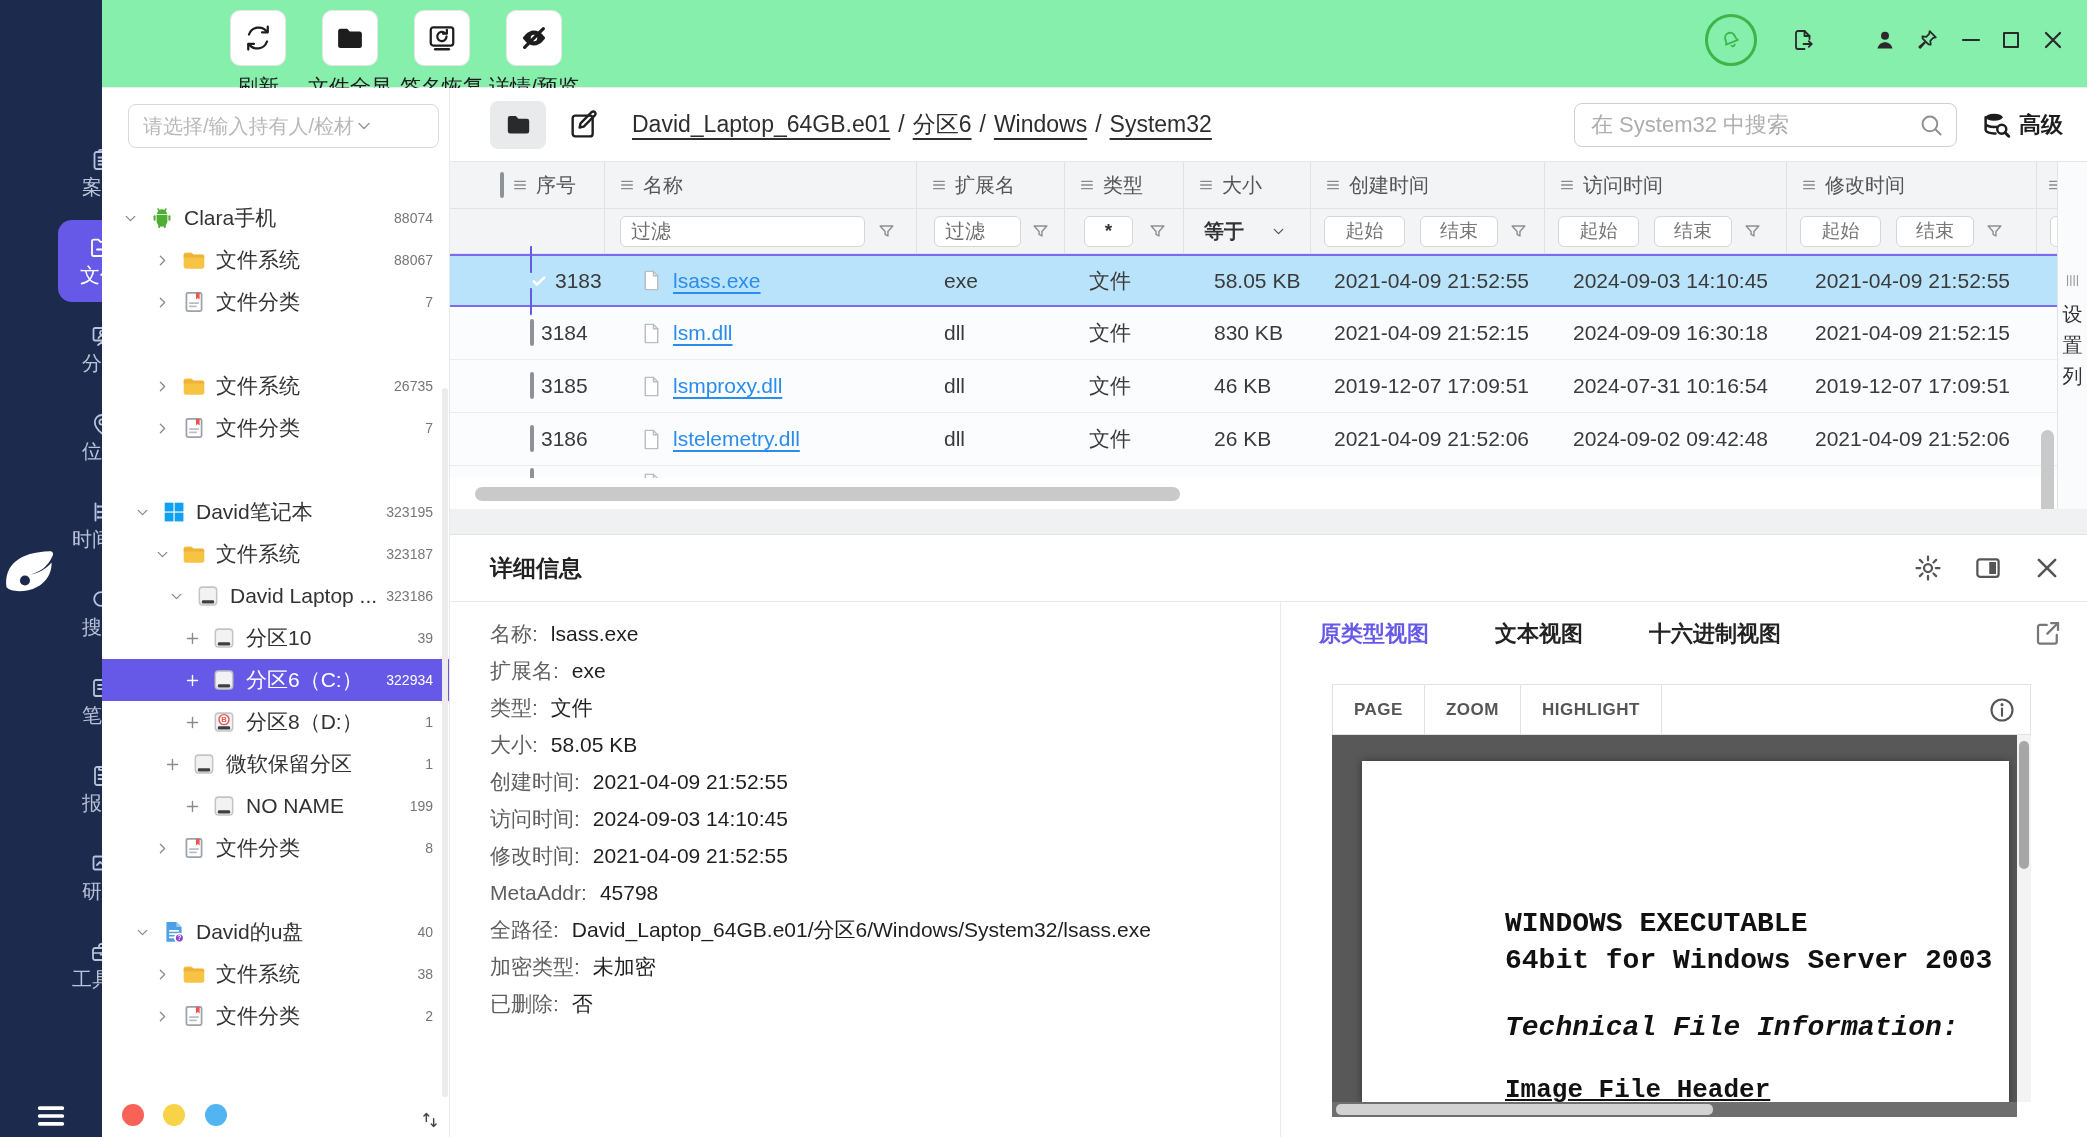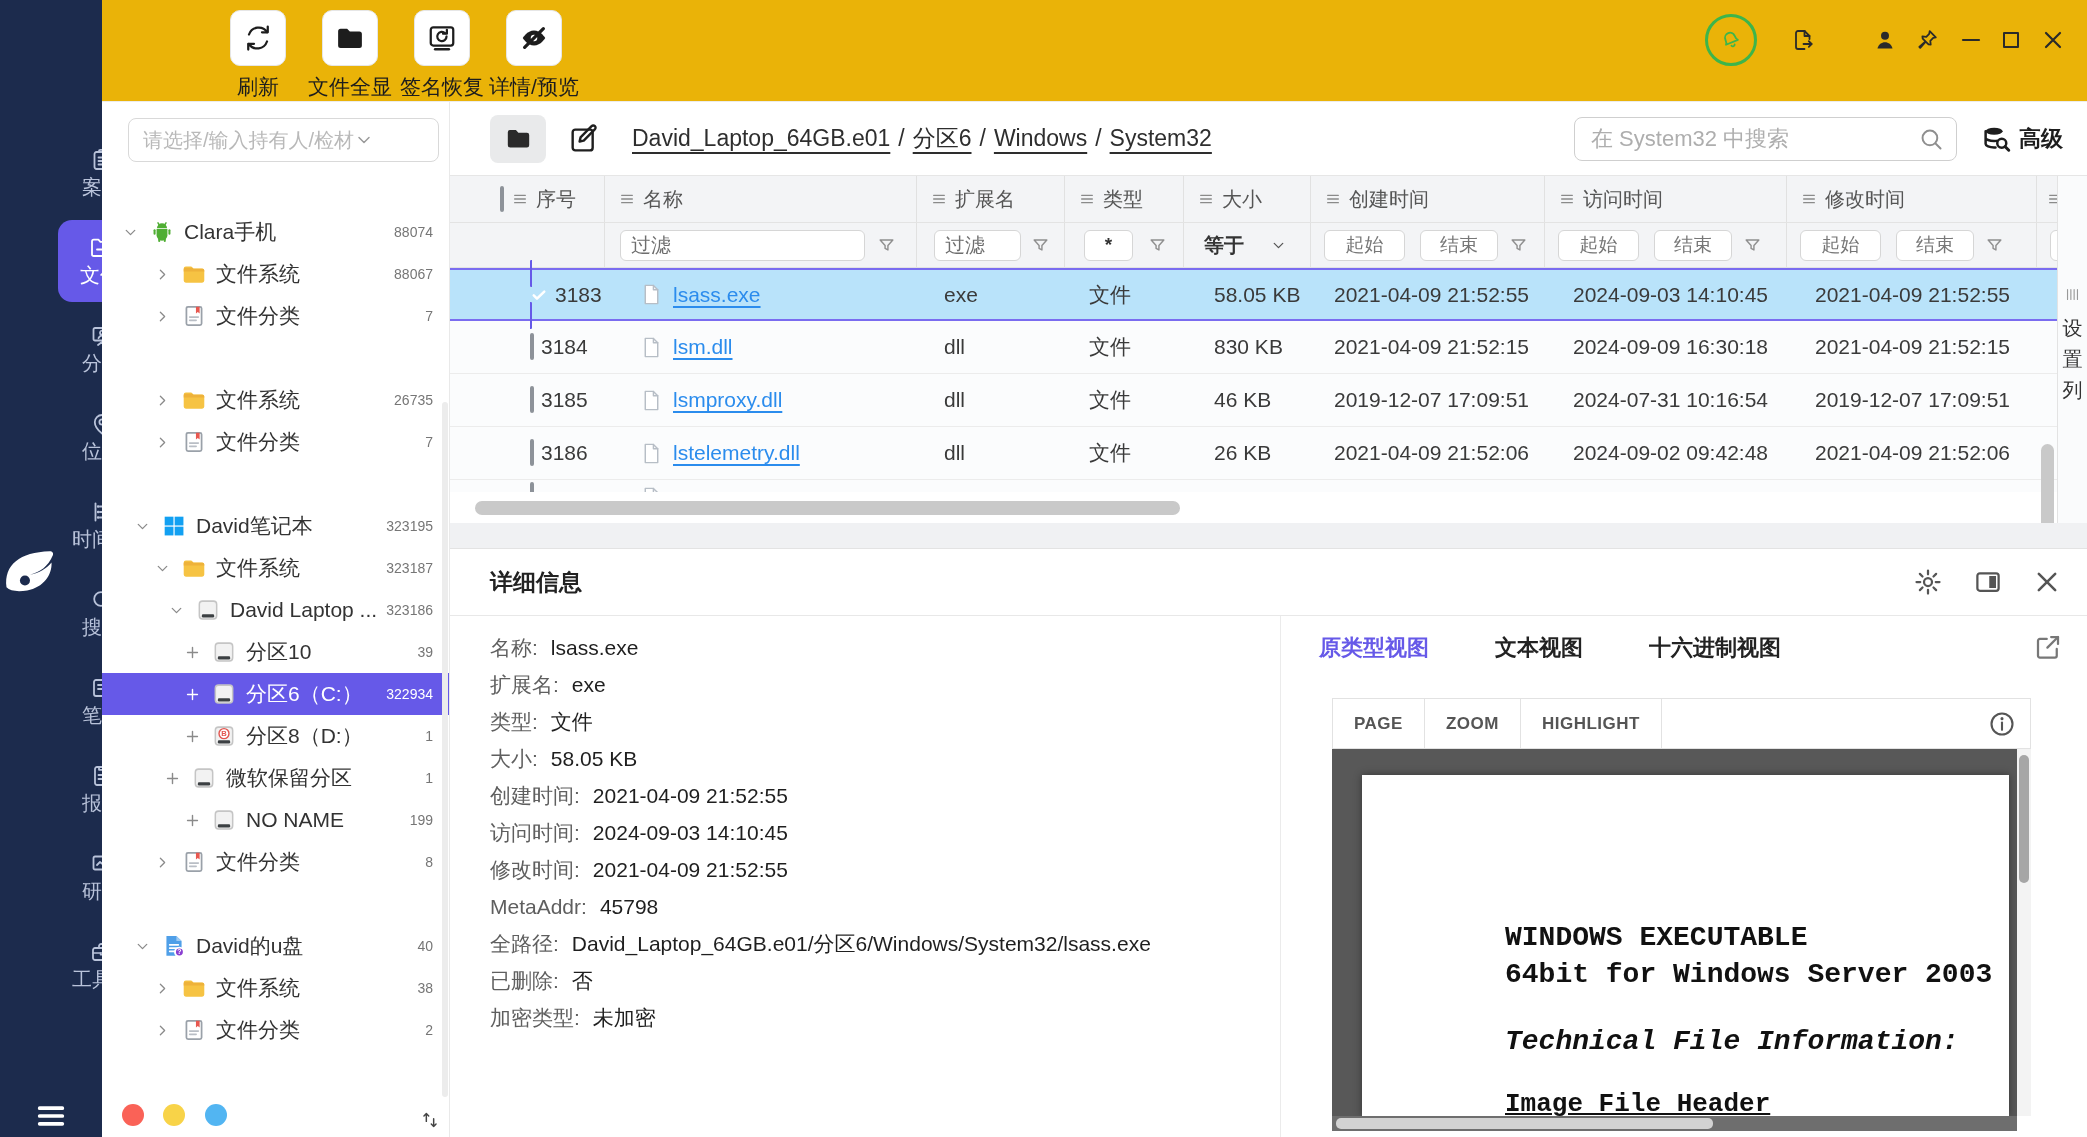--- a/index.html
+++ b/index.html
@@ -15,21 +15,21 @@
   .nav-item { width:88px; height:88px; display:flex; flex-direction:column; align-items:center; justify-content:center; gap:5px; color:#b9c3da; cursor:pointer; }
   .nav-item .svg-icon { width:33px; height:33px; }
   .nav-label { font-size:20px; line-height:20px; }
   .nav-item.active { background:#6659e8; border-radius:14px; color:#fff; width:84px; height:82px; margin:3px 0; }
   .hamburger { position:absolute; bottom:4px; left:50%; transform:translateX(-50%); color:#fff; }
   .hamburger .svg-icon { width:34px; height:34px; }
 
   .app-right { flex:1; display:flex; flex-direction:column; min-width:0; }
 
   
-  .topbar { height:102px; display:flex; align-items:flex-start; border-bottom:1px solid #ececec; background:#eab308; flex-shrink:0; }
+  .topbar { height:88px; display:flex; align-items:flex-start; border-bottom:1px solid #ececec; background:#86efac; flex-shrink:0; }
   .tb-item { display:flex; flex-direction:column; align-items:center; margin-top:10px; cursor:pointer; }
   .tb-item:first-child { margin-left:110px; }
   .tb-btn { width:56px; height:56px; border:1px solid #e6e6e6; border-radius:10px; background:#fff; display:flex; align-items:center; justify-content:center; color:#1d1d1d; }
   .tb-btn .svg-icon { width:30px; height:30px; }
   .tb-label { font-size:21px; color:#1d1d1d; margin-top:7px; white-space:nowrap; }
   .top-icons { margin-left:auto; display:flex; align-items:center; height:80px; padding-right:22px; }
   .ti { color:#2a2a2a; cursor:pointer; display:flex; align-items:center; justify-content:center; }
   .ti-bell { width:52px; height:52px; border:3.5px solid #3db54b; border-radius:50%; color:#3db54b; margin-right:34px; }
   .ti-bell .svg-icon { width:26px; height:26px; }
   .ti-export { margin-right:58px; } .ti-export .svg-icon { width:36px; height:36px; }
@@ -1085,26 +1085,26 @@
                 </div>
                 <div class="field-row">
                   <span class="f-label">MetaAddr:</span>
                   <span class="f-value">45798</span>
                 </div>
                 <div class="field-row">
                   <span class="f-label">全路径:</span>
                   <span class="f-value">David_Laptop_64GB.e01/分区6/Windows/System32/lsass.exe</span>
                 </div>
                 <div class="field-row">
+                  <span class="f-label">加密类型:</span>
+                  <span class="f-value">未加密</span>
+                </div>
+                <div class="field-row">
                   <span class="f-label">已删除:</span>
                   <span class="f-value">否</span>
-                </div>
-                <div class="field-row">
-                  <span class="f-label">加密类型:</span>
-                  <span class="f-value">未加密</span>
                 </div>
               </div>
             <div class="preview">
               <div class="view-tabs" id="view-tabs">
                   <span class="vtab active">原类型视图</span>
                   <span class="vtab">文本视图</span>
                   <span class="vtab">十六进制视图</span>
                 </div>
               <div class="external-btn" id="ext-ic">
                   <svg class="svg-icon" style="width:30px;height:30px" viewBox="0 0 24 24" fill="none" stroke="currentColor" stroke-width="1.8" stroke-linecap="round" stroke-linejoin="round">

